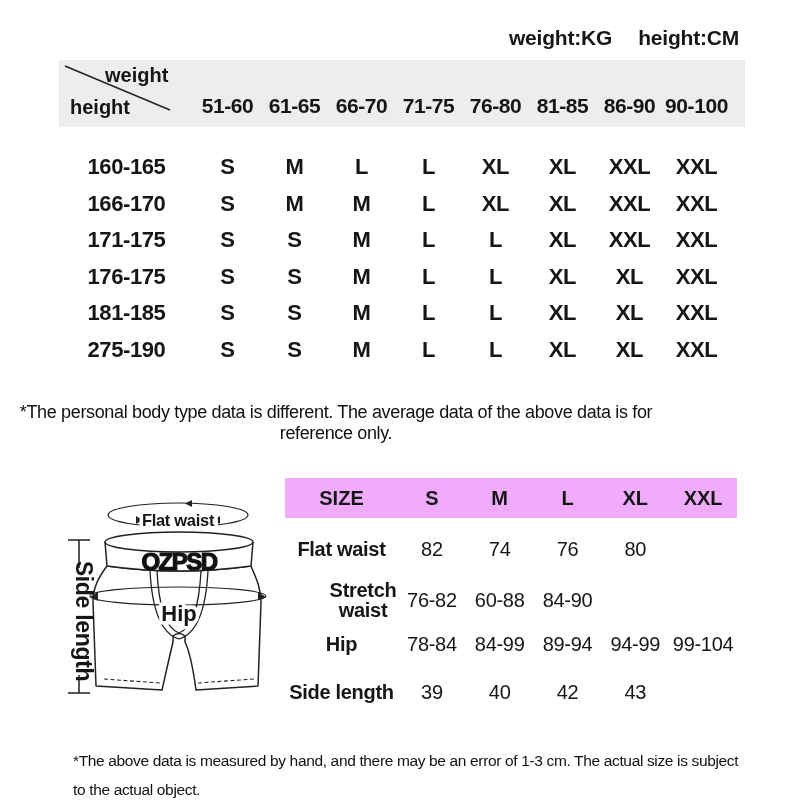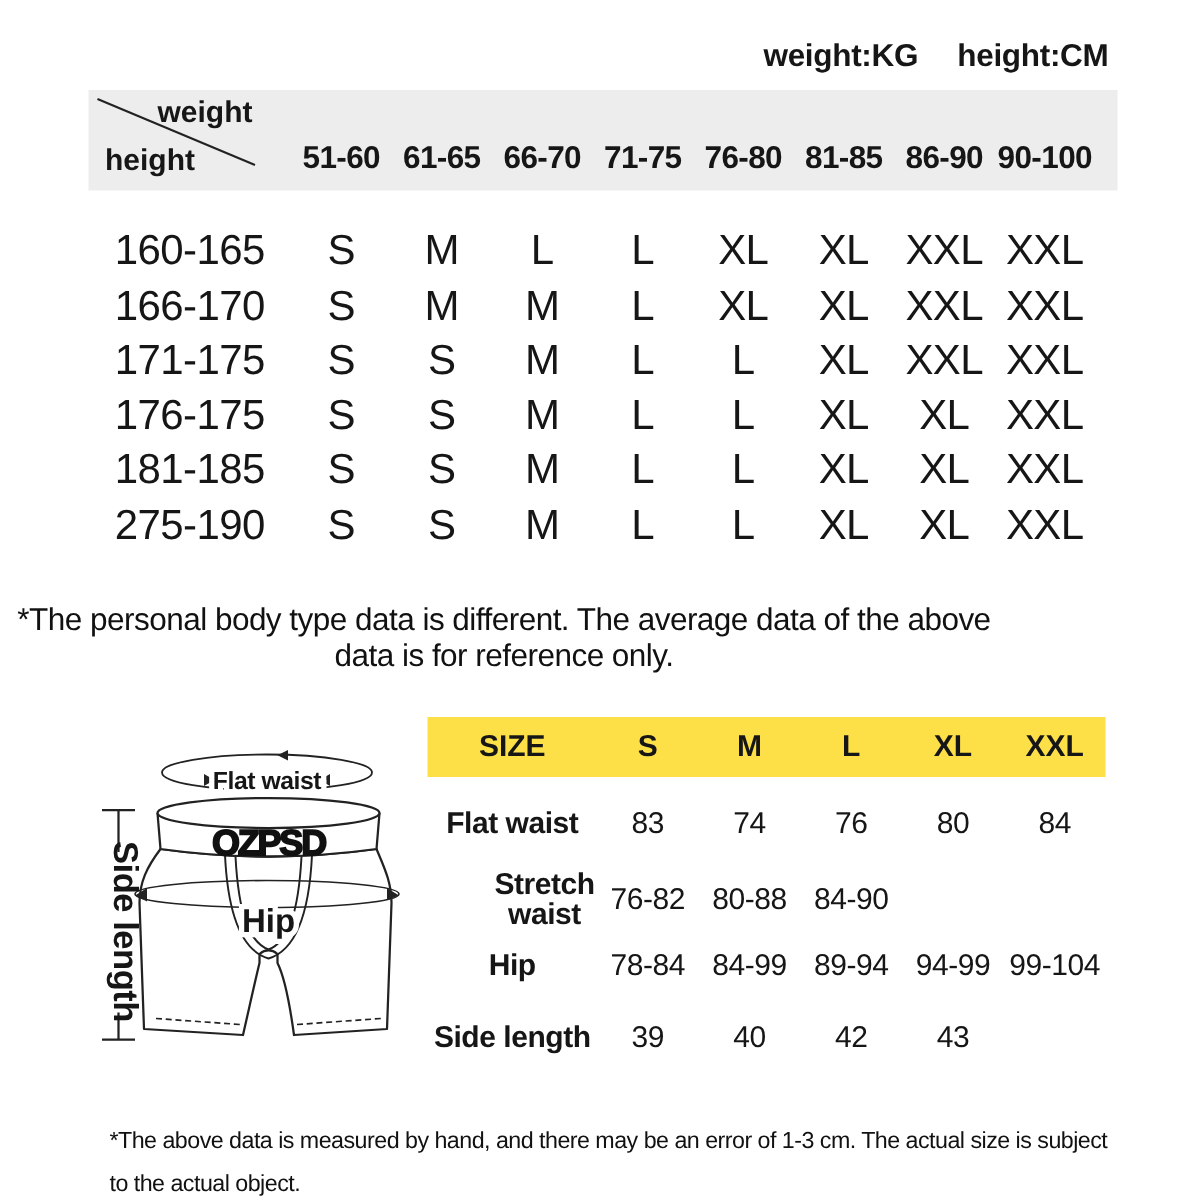--- a/index.html
+++ b/index.html
@@ -18,32 +18,32 @@
                height:67px; background:#ededed; }
   .t1-ch { display:flex; align-items:flex-end; justify-content:center;
            padding-bottom:9px; font-size:21px; font-weight:600; letter-spacing:-0.4px; }
   .t1-corner { position:relative; }
   .t1-corner svg { position:absolute; inset:0; }
   .corner-weight { position:absolute; top:4px; left:46px; font-size:20px; font-weight:600; }
   .corner-height { position:absolute; top:36px; left:11px; font-size:20px; font-weight:600; }
   .t1-body { margin-top:22px; display:grid; grid-template-columns:135px repeat(8,67px);
              grid-auto-rows:36.5px; }
   .t1-cell { display:flex; align-items:center; justify-content:center;
-             font-size:28px; font-weight:400; letter-spacing:-0.4px; }
+             font-size:22px; font-weight:700; letter-spacing:-0.4px; }
   
   .note1 { position:absolute; top:402px; left:0; width:672px; text-align:center;
-           font-size:21px; letter-spacing:-0.35px; color:#111; }
+           font-size:18px; letter-spacing:-0.35px; color:#111; }
   .note2 { position:absolute; top:746px; left:73px; width:680px;
            font-size:15.5px; letter-spacing:-0.35px; line-height:29px; color:#111; }
   
   .diagram { position:absolute; left:40px; top:490px; width:256px; height:230px; }
   
   .t2 { position:absolute; left:285px; top:478px; width:452px; }
   .t2-header { display:grid; grid-template-columns:113px repeat(5,1fr); height:40px;
-               background:#fde047;text-align:center; }
+               background:#f0abfc;text-align:center; }
   .t2-header > div { display:flex; align-items:center; justify-content:center;
                      font-size:20px; font-weight:600; }
   .t2-row { display:grid; grid-template-columns:113px repeat(5,1fr); }
   .t2-row > div { display:flex; align-items:center; justify-content:center;
                   text-align:center; font-size:20px; letter-spacing:-0.3px; }
   .t2-label { font-weight:700; line-height:20px; }
   .t2-row.r1 { height:62px; }
   .t2-row.r2 { height:38px; }
   .t2-row.r3 { height:52px; }
   .t2-row.r4 { height:44px; }
@@ -177,32 +177,31 @@
       <div>S</div>
       <div>M</div>
       <div>L</div>
       <div>XL</div>
       <div>XXL</div>
     </div>
     <div class="t2-row r1">
       <div class="t2-label">
           <span>Flat waist</span>
         </div>
-      <div>83</div>
+      <div>82</div>
       <div>74</div>
       <div>76</div>
       <div>80</div>
-      <div>84</div>
     </div>
     <div class="t2-row r2">
       <div class="t2-label">
           <span>Stretch waist</span>
         </div>
       <div>76-82</div>
-      <div>80-88</div>
+      <div>60-88</div>
       <div>84-90</div>
     </div>
     <div class="t2-row r3">
       <div class="t2-label">
           <span>Hip</span>
         </div>
       <div>78-84</div>
       <div>84-99</div>
       <div>89-94</div>
       <div>94-99</div>

